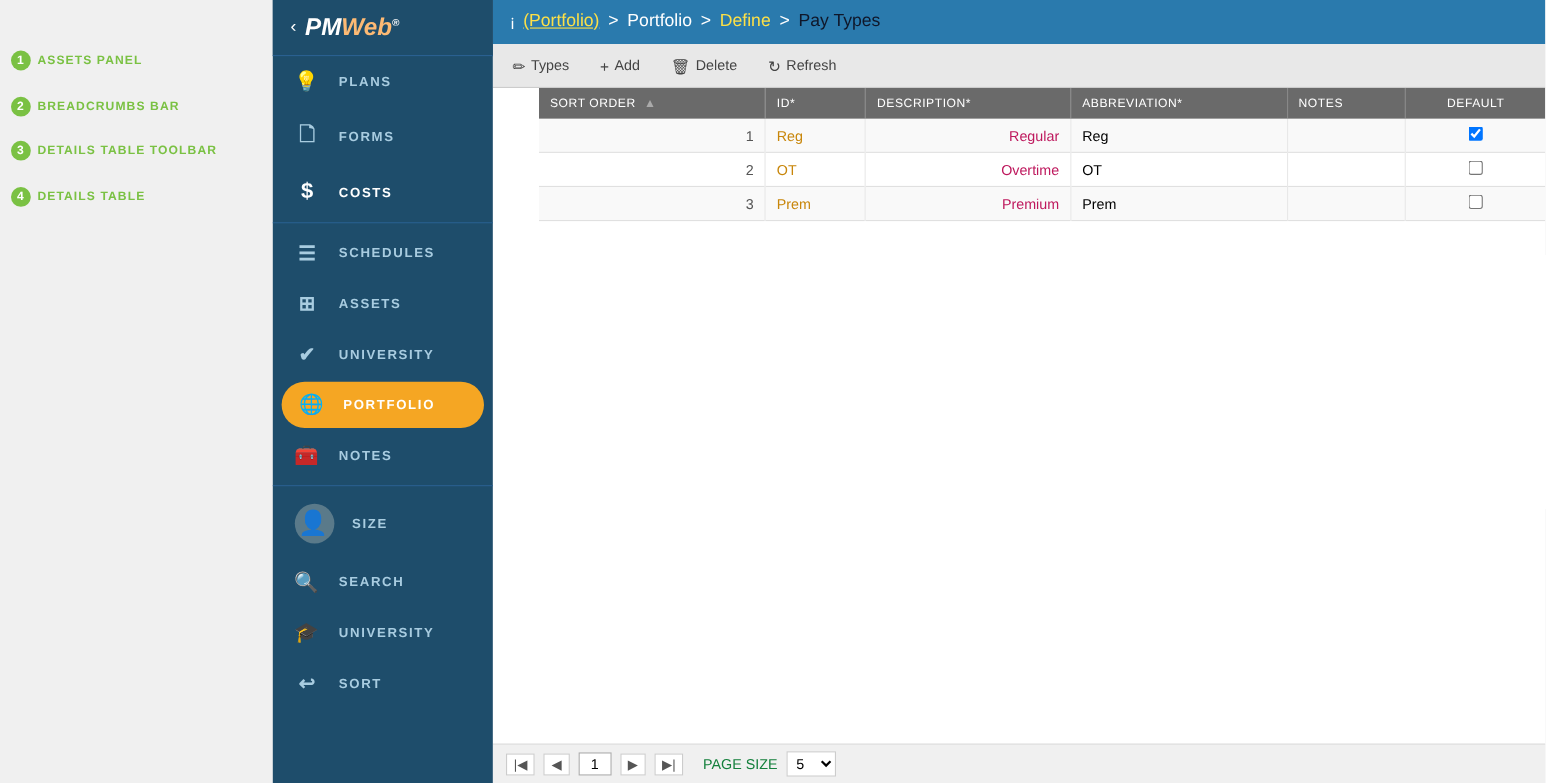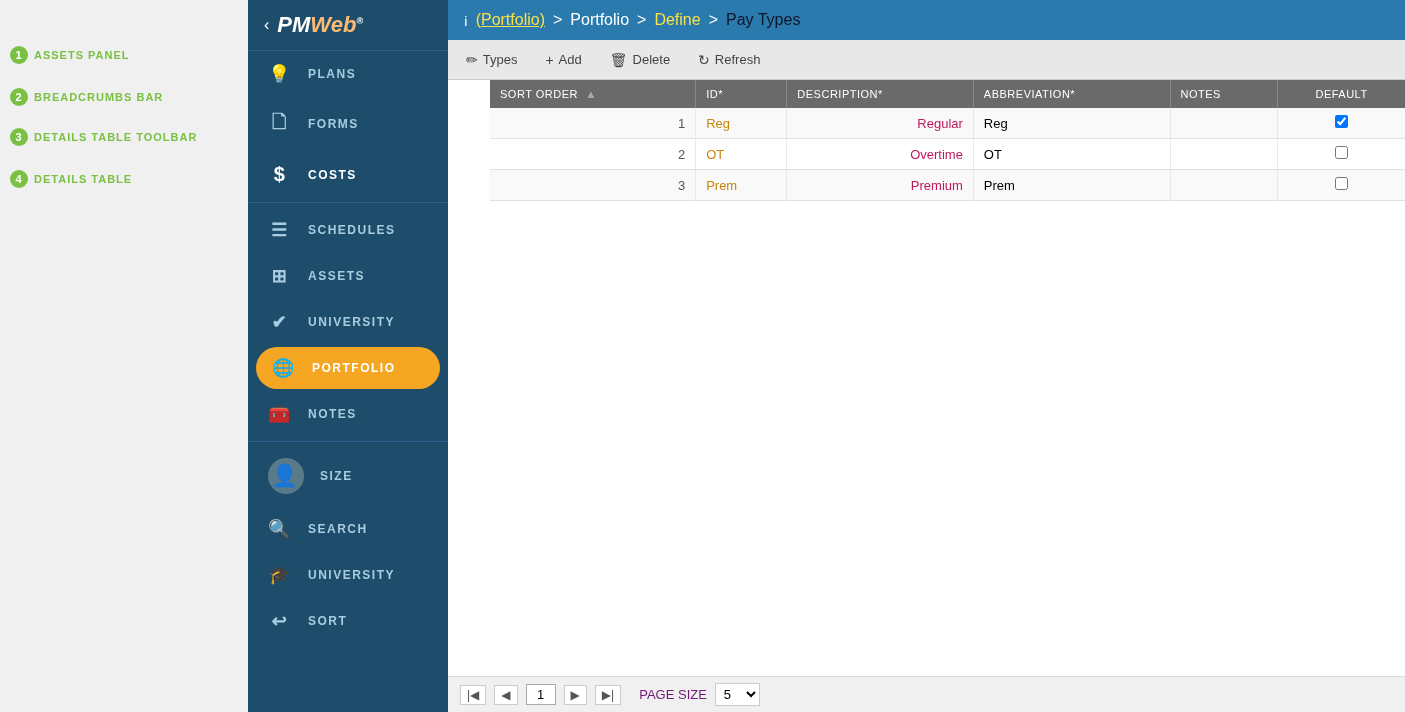--- a/index.html
+++ b/index.html
@@ -209,21 +209,21 @@
       color: #555;
     }
     .page-current {
       background: white;
       border: 1px solid #aaa;
       padding: 2px 8px;
       font-size: 13px;
       min-width: 30px;
       text-align: center;
     }
-    .page-size-label { color: #701a75; margin-left: 10px; }
+    .page-size-label { color: #15803d; margin-left: 10px; }
     .page-size-select {
       border: 1px solid #ccc;
       padding: 2px 4px;
       font-size: 13px;
       background: white;
     }
   </style>
 </head>
 <body>
 

